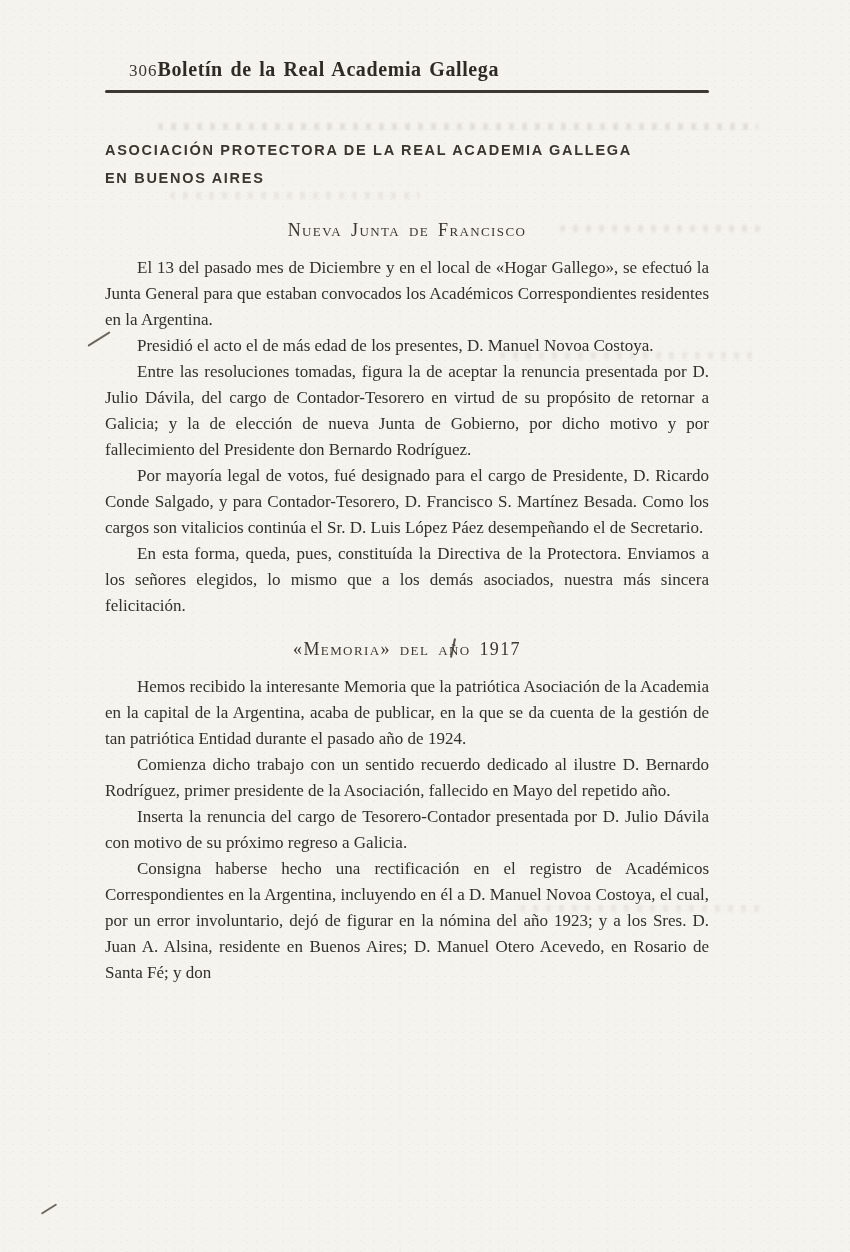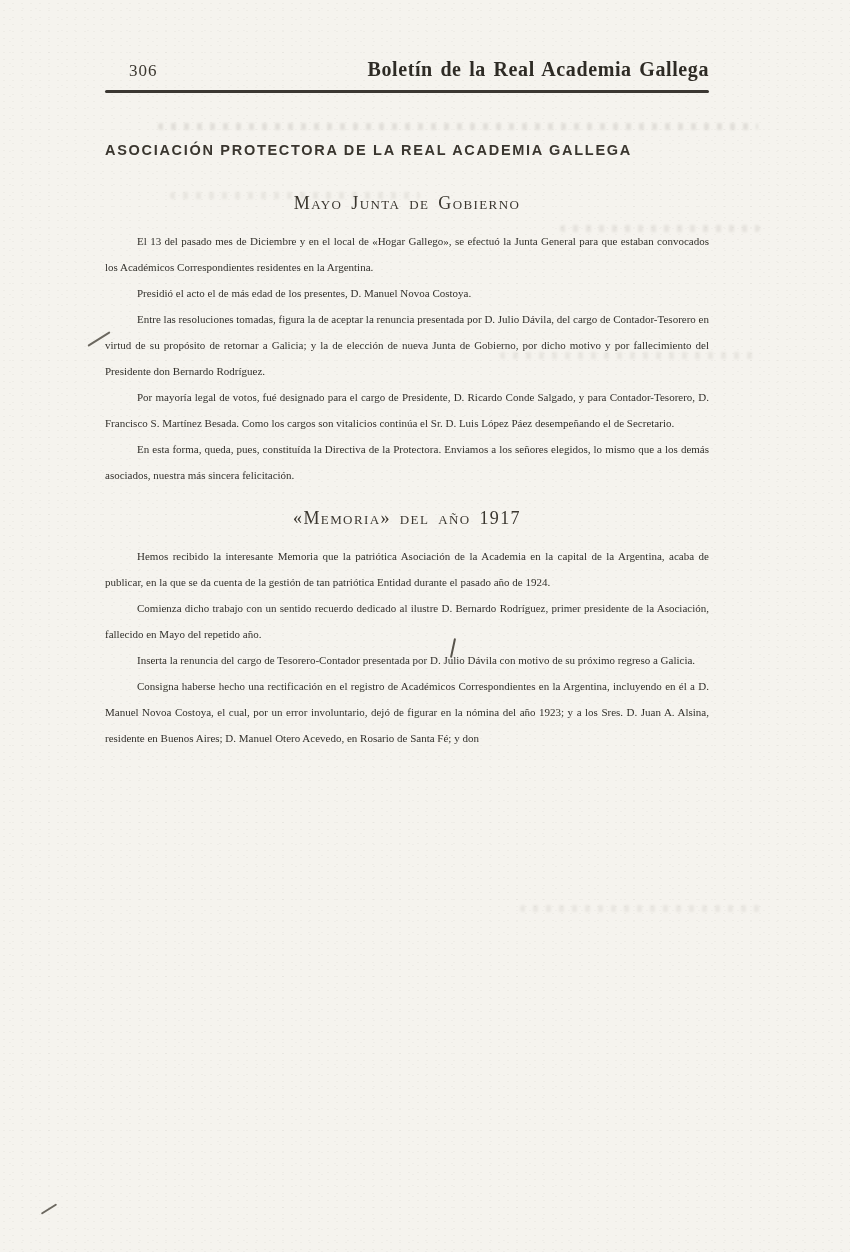--- a/index.html
+++ b/index.html
@@ -34,21 +34,21 @@
     align-items: baseline;
   }
   .page-number {
     font-size: 17px;
     margin-left: 24px;
     letter-spacing: 1px;
     color: #3a362f;
   }
   .head-title {
     flex: 1;
-    text-align: right;
+    text-align: left;
     font-weight: bold;
     font-size: 20px;
     letter-spacing: 0.6px;
     color: #2e2b25;
     word-spacing: 2px;
   }
   .head-rule {
     margin-top: 9px;
     height: 3px;
     background: #3b3732;
@@ -74,21 +74,21 @@
     margin-top: 28px;
     margin-bottom: 14px;
   }
   .section-heading.second {
     margin-top: 20px;
   }
   .paragraphs p {
     margin: 0;
     text-indent: 32px;
     text-align: justify;
-    font-size: 11px;
+    font-size: 17px;
     line-height: 26px;
     color: #32302b;
   }
   .paragraphs .italic {
   }
   
   .artifact {
     position: absolute;
     pointer-events: none;
   }
@@ -133,23 +133,24 @@
   <div class="content">
 
     <div class="running-head">
       <span class="page-number">306</span>
       <span class="head-title">Boletín de la Real Academia Gallega</span>
     </div>
     <div class="head-rule"></div>
 
     <div class="main-title">
       <div>ASOCIACIÓN PROTECTORA DE LA REAL ACADEMIA GALLEGA</div>
+      <div>EN BUENOS AIRES</div>
     </div>
 
-    <div class="section-heading">Mayo Junta de Gobierno</div>
+    <div class="section-heading">Nueva Junta de Francisco</div>
 
     <div class="paragraphs">
         <p><span>El 13 del pasado mes de Diciembre y en el local de «Hogar Gallego», se efectuó la Junta General para que estaban convocados los Académicos Correspondientes residentes en la Argentina.</span></p>
         <p><span>Presidió el acto el de más edad de los presentes, D. Manuel Novoa Costoya.</span></p>
         <p><span>Entre las resoluciones tomadas, figura la de aceptar la renuncia presentada por D. Julio Dávila, del cargo de Contador-Tesorero en virtud de su propósito de retornar a Galicia; y la de elección de nueva Junta de Gobierno, por dicho motivo y por fallecimiento del Presidente don Bernardo Rodríguez.</span></p>
         <p><span>Por mayoría legal de votos, fué designado para el cargo de Presidente, D. Ricardo Conde Salgado, y para Contador-Tesorero, D. Francisco S. Martínez Besada. Como los cargos son vitalicios continúa el Sr. D. Luis López Páez desempeñando el de Secretario.</span></p>
         <p><span>En esta forma, queda, pues, constituída la Directiva de la Protectora. Enviamos a los señores elegidos, lo mismo que a los demás asociados, nuestra más sincera felicitación.</span></p>
       </div>
 
     <div class="section-heading second">«Memoria» del año 1917</div>

